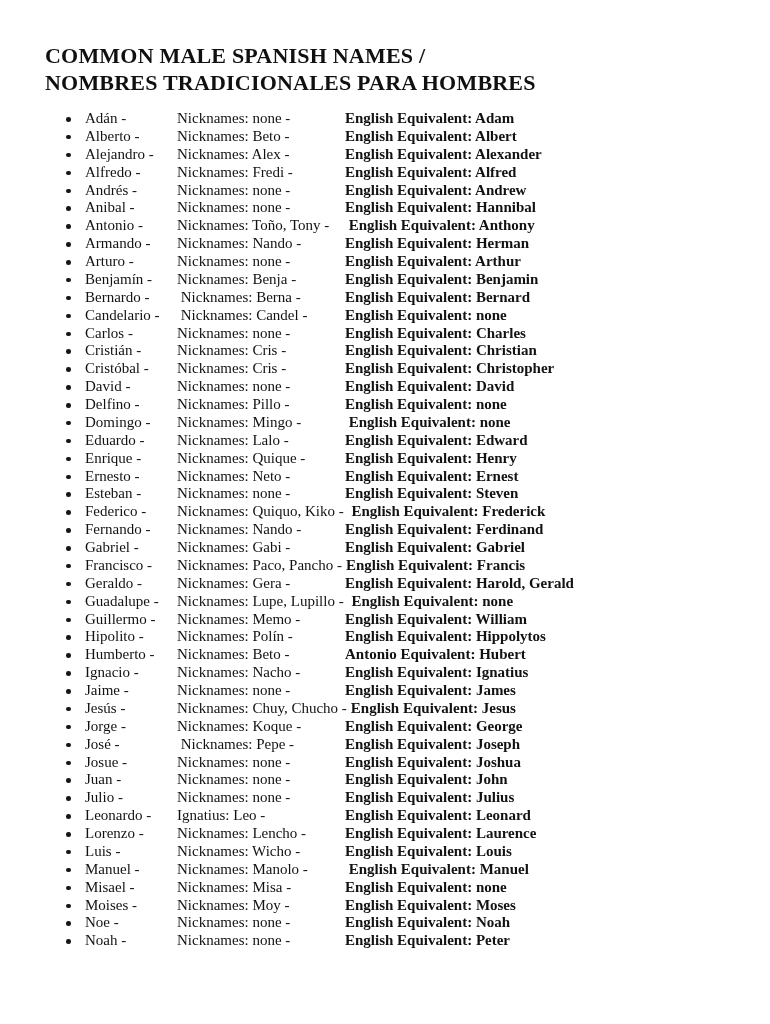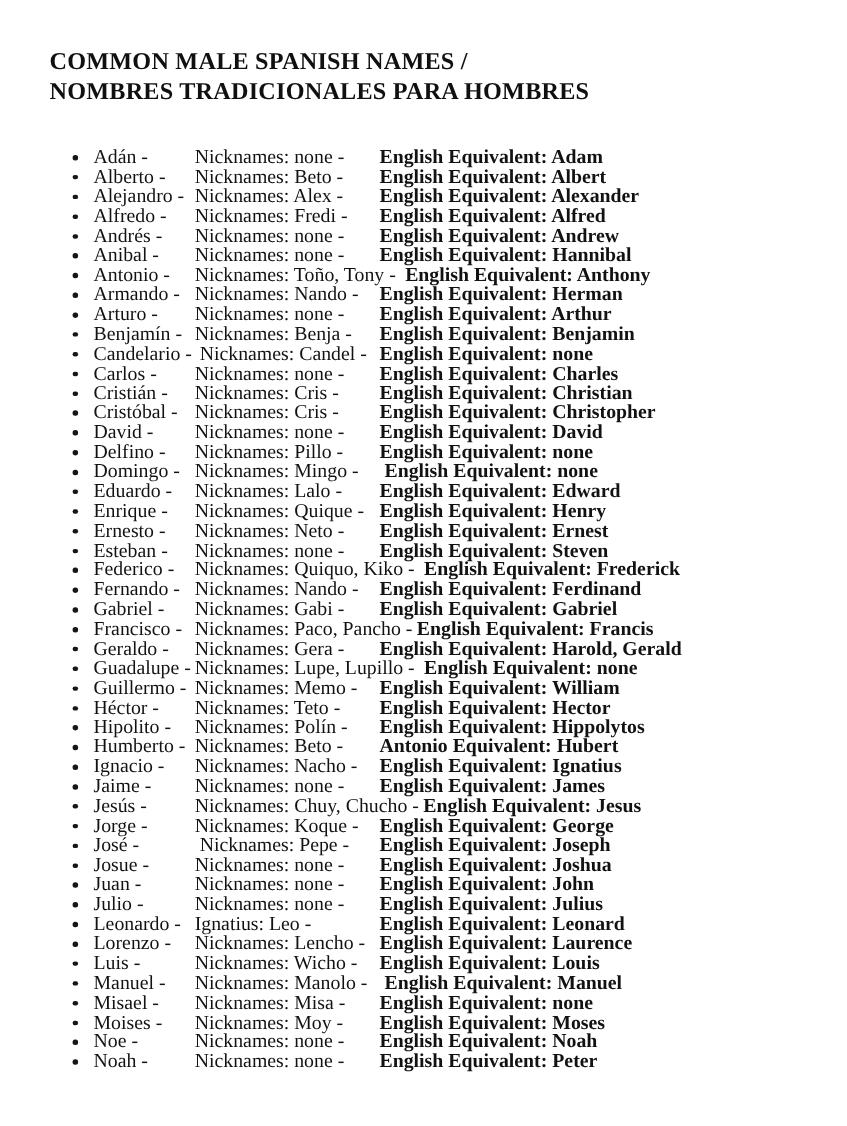--- a/index.html
+++ b/index.html
@@ -16,22 +16,22 @@
   .title {
     padding: 43px 0 0 45px;
     font-weight: bold;
     font-size: 22px;
     line-height: 26.5px;
     letter-spacing: 0.2px;
     color: #101010;
   }
   .title div { white-space: pre; }
   .name-list {
-    margin-top: 38px;
-    font-size: 18px;
+    margin-top: 14px;
+    font-size: 15px;
     line-height: 17.87px;
   }
   .row {
     display: flex;
     align-items: baseline;
     padding-left: 65px;
     white-space: pre;
   }
   .bullet {
     position: relative;
@@ -127,20 +127,26 @@
     <span class="cell eng">English Equivalent: Arthur</span>
   </div>
 
   <div class="row">
     <span class="bullet"></span>
     <span class="cell name">Benjamín -</span>
     <span class="cell nick">Nicknames: Benja -</span>
     <span class="cell eng">English Equivalent: Benjamin</span>
   </div>
 
+  <div class="row">
+    <span class="bullet"></span>
+    <span class="cell name">Bernardo -</span>
+    <span class="cell nick"> Nicknames: Berna -</span>
+    <span class="cell eng">English Equivalent: Bernard</span>
+  </div>
 
   <div class="row">
     <span class="bullet"></span>
     <span class="cell name">Candelario -</span>
     <span class="cell nick"> Nicknames: Candel -</span>
     <span class="cell eng">English Equivalent: none</span>
   </div>
 
   <div class="row">
     <span class="bullet"></span>
@@ -254,26 +260,20 @@
     <span class="cell eng"> English Equivalent: none</span>
   </div>
 
   <div class="row">
     <span class="bullet"></span>
     <span class="cell name">Guillermo -</span>
     <span class="cell nick">Nicknames: Memo -</span>
     <span class="cell eng">English Equivalent: William</span>
   </div>
 
-  <div class="row">
-    <span class="bullet"></span>
-    <span class="cell name">Héctor -</span>
-    <span class="cell nick">Nicknames: Teto -</span>
-    <span class="cell eng">English Equivalent: Hector</span>
-  </div>
 
   <div class="row">
     <span class="bullet"></span>
     <span class="cell name">Hipolito -</span>
     <span class="cell nick">Nicknames: Polín -</span>
     <span class="cell eng">English Equivalent: Hippolytos</span>
   </div>
 
   <div class="row">
     <span class="bullet"></span>

